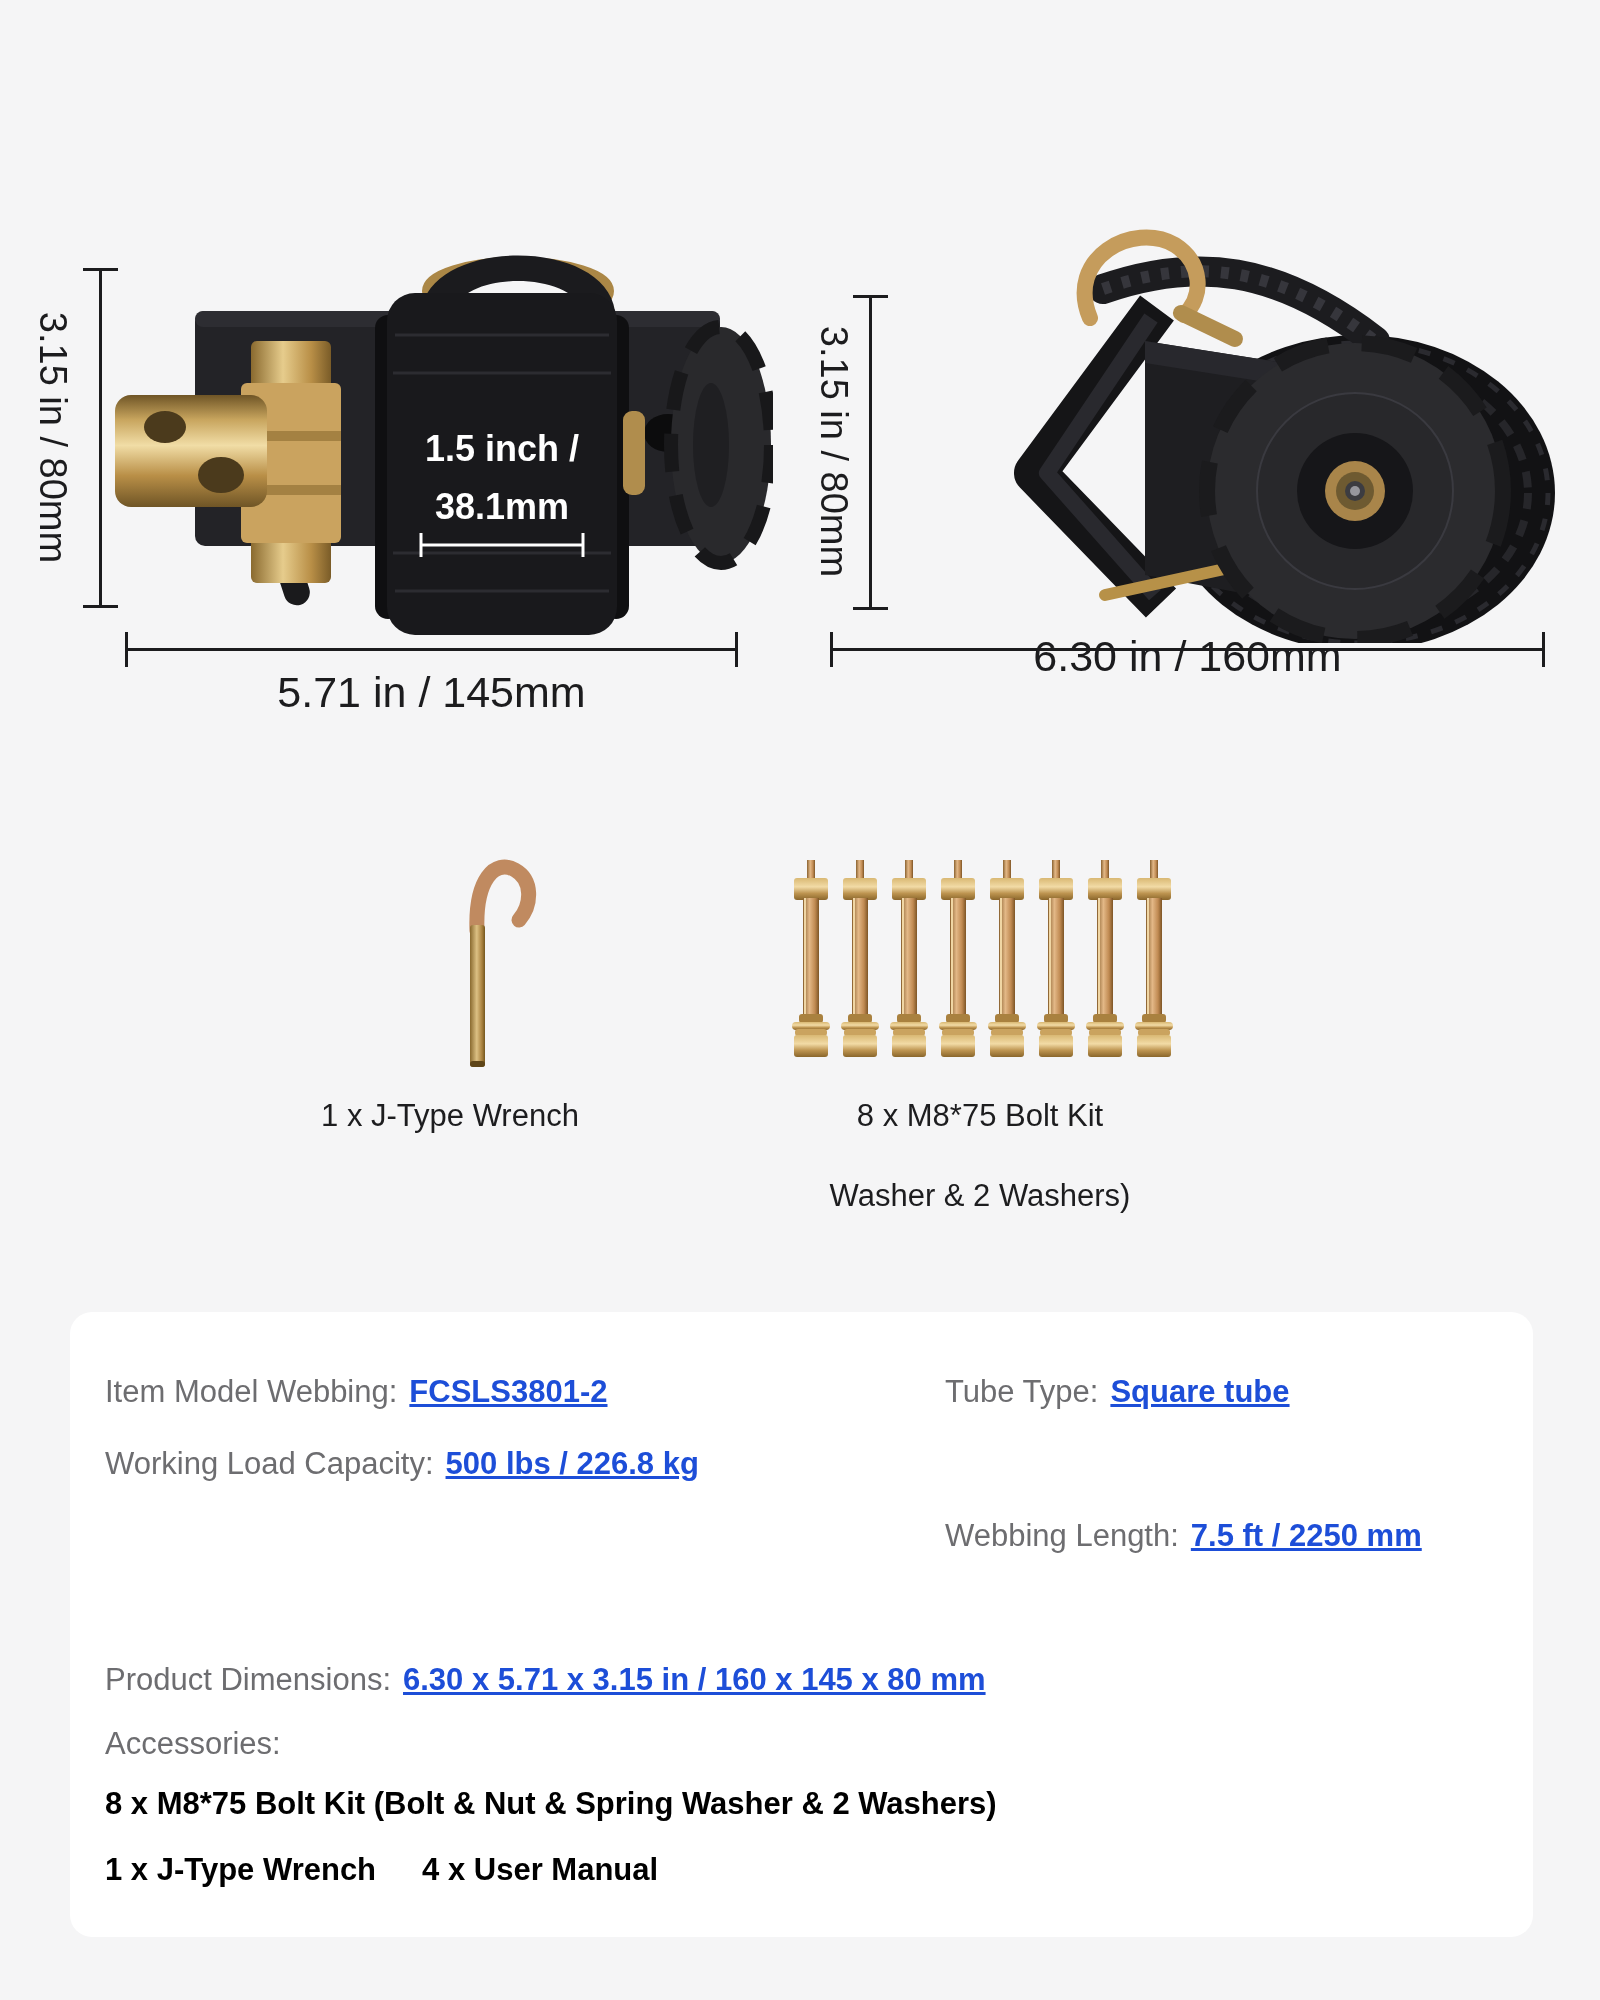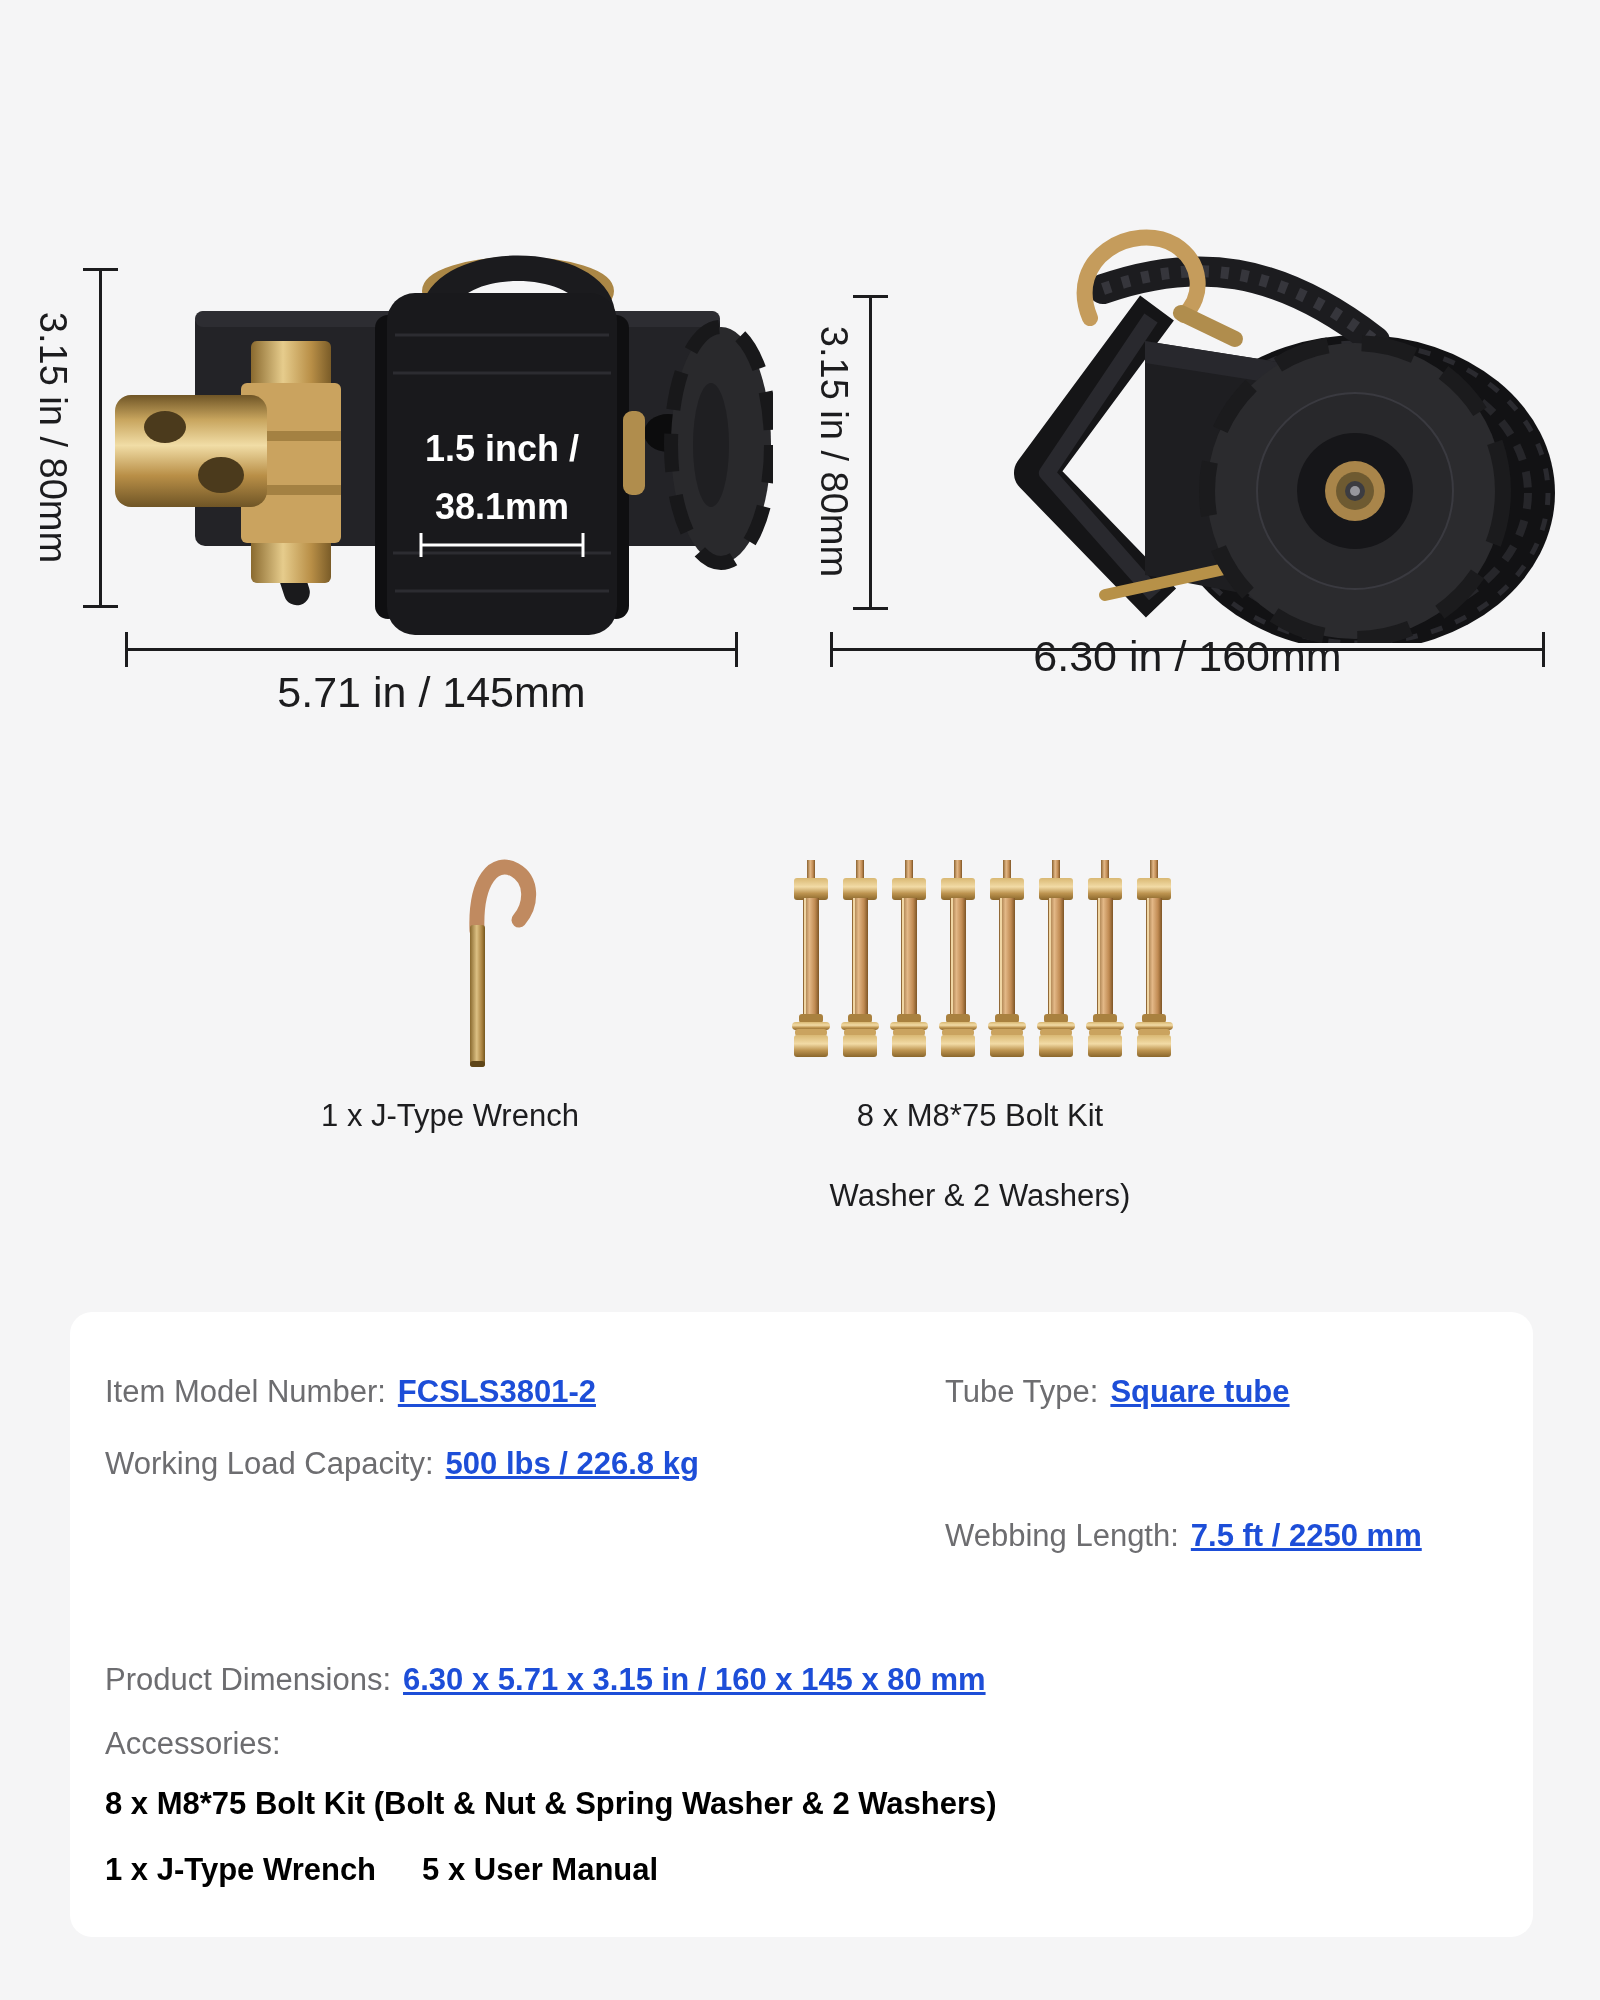--- a/index.html
+++ b/index.html
@@ -188,21 +188,21 @@
       <use href="#bolt" x="245"></use>
       <use href="#bolt" x="294"></use>
       <use href="#bolt" x="343"></use>
   </svg>
   <div class="caption" style="left:780px;top:1096px;width:400px;">8 x M8*75 Bolt Kit</div>
   <div class="caption" style="left:780px;top:1176px;width:400px;">Washer &amp; 2 Washers)</div>
 
   <div class="spec-panel"></div>
 
   <div class="spec-row" style="left:105px;top:1374px;">
-    <span class="spec-label">Item Model Number:</span><span class="spec-value">FCSLS3801-2</span>
+    <span class="spec-label">Item Model Webbing:</span><span class="spec-value">FCSLS3801-2</span>
   </div>
   <div class="spec-row" style="left:945px;top:1374px;">
     <span class="spec-label">Tube Type:</span><span class="spec-value">Square tube</span>
   </div>
 
   <div class="spec-row" style="left:105px;top:1446px;">
     <span class="spec-label">Working Load Capacity:</span><span class="spec-value">500 lbs / 226.8 kg</span>
   </div>
 
   <div class="spec-row" style="left:945px;top:1518px;">
@@ -215,16 +215,16 @@
   </div>
 
   <div class="spec-row" style="left:105px;top:1726px;">
     <span class="spec-label">Accessories:</span>
   </div>
 
   <div class="acc-line" style="left:105px;top:1786px;">8 x M8*75 Bolt Kit (Bolt &amp; Nut &amp; Spring Washer &amp; 2 Washers)</div>
 
   <div class="acc-line acc-pair" style="left:105px;top:1852px;">
     <span>1 x J-Type Wrench</span>
-    <span>5 x User Manual</span>
+    <span>4 x User Manual</span>
   </div>
 
 </div>
 
 </body></html>

